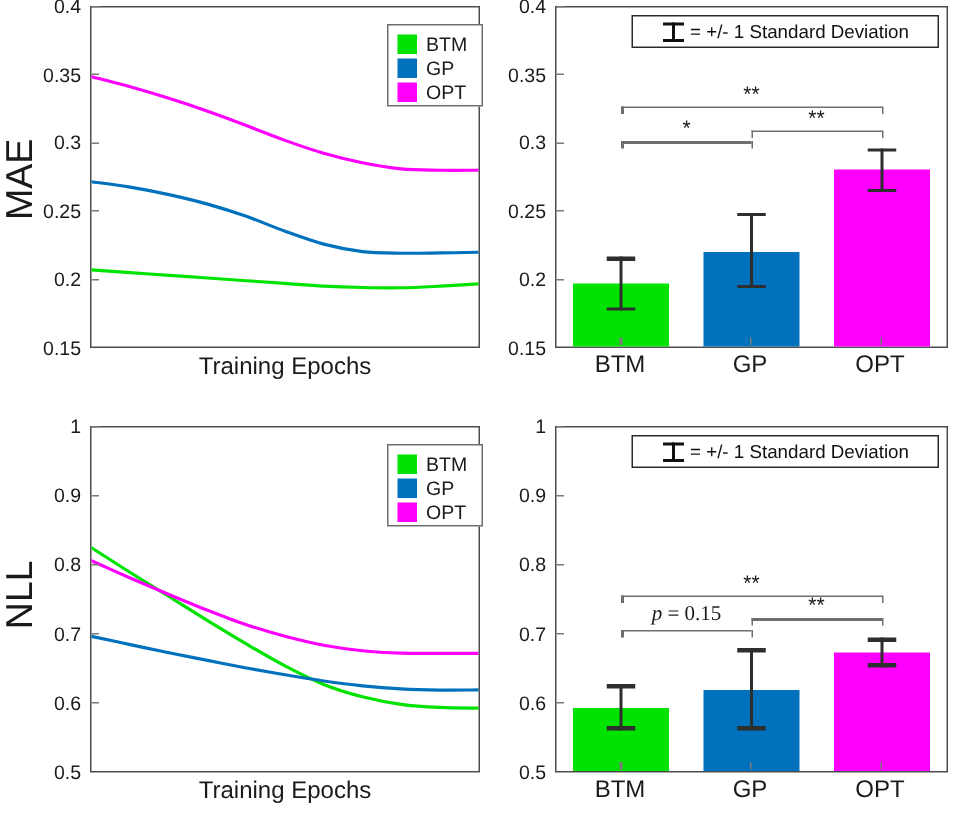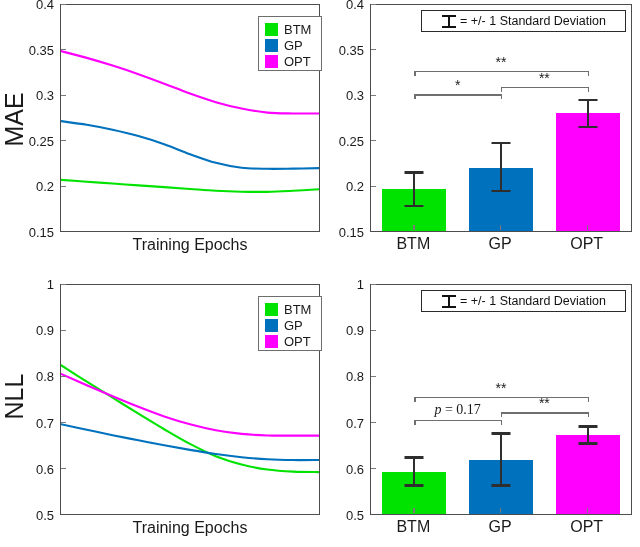--- a/index.html
+++ b/index.html
@@ -234,21 +234,21 @@
             <span class="cap top"></span>
             <span class="cap bot"></span>
           </div>
           <div class="sigline" style="left: 43.3333px; top: 112.21px; width: 173.333px;"></div>
           <div class="sigtick" style="left: 43.3333px; top: 112.21px; height: 5px;"></div>
           <div class="sigtick" style="left: 216.667px; top: 112.21px; height: 5px;"></div>
           <div class="siglabel" style="left: 130px; top: 95.21px;">**</div>
           <div class="sigline" style="left: 43.3333px; top: 135.11px; width: 86.6667px;"></div>
           <div class="sigtick" style="left: 43.3333px; top: 135.11px; height: 5px;"></div>
           <div class="sigtick" style="left: 130px; top: 135.11px; height: 5px;"></div>
-          <div class="siglabel pval" style="left: 86.6667px; top: 117.11px;">p <span class="num">= 0.17</span></div>
+          <div class="siglabel pval" style="left: 86.6667px; top: 117.11px;">p <span class="num">= 0.15</span></div>
           <div class="sigline" style="left: 130px; top: 127.324px; width: 86.6667px;"></div>
           <div class="sigtick" style="left: 130px; top: 127.324px; height: 5px;"></div>
           <div class="sigtick" style="left: 216.667px; top: 127.324px; height: 5px;"></div>
           <div class="siglabel" style="left: 173.333px; top: 110.324px;">**</div>
         </div>
     </div>
 
     <div id="nll-bars-yticks">
         <div class="ytick" style="left: -10px; top: 238px; width: 44px;">0.5</div>
         <div class="ytick" style="left: -10px; top: 191.8px; width: 44px;">0.6</div>

